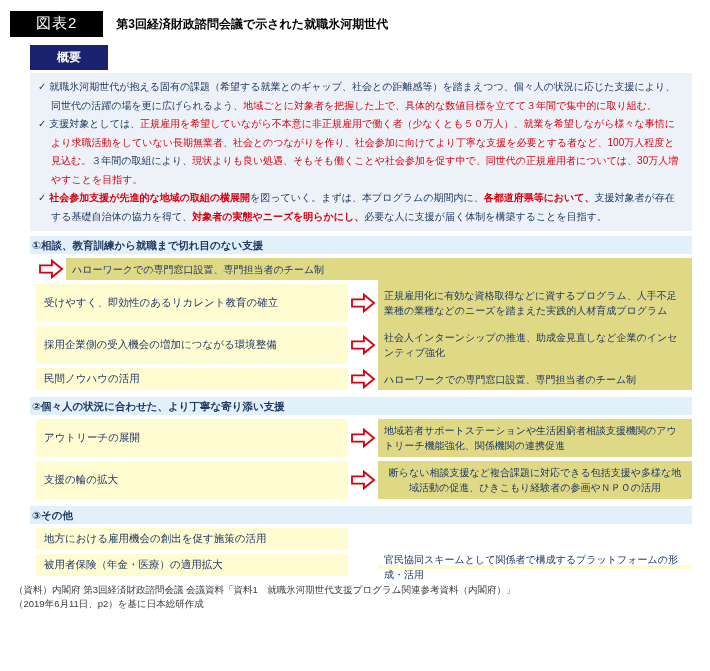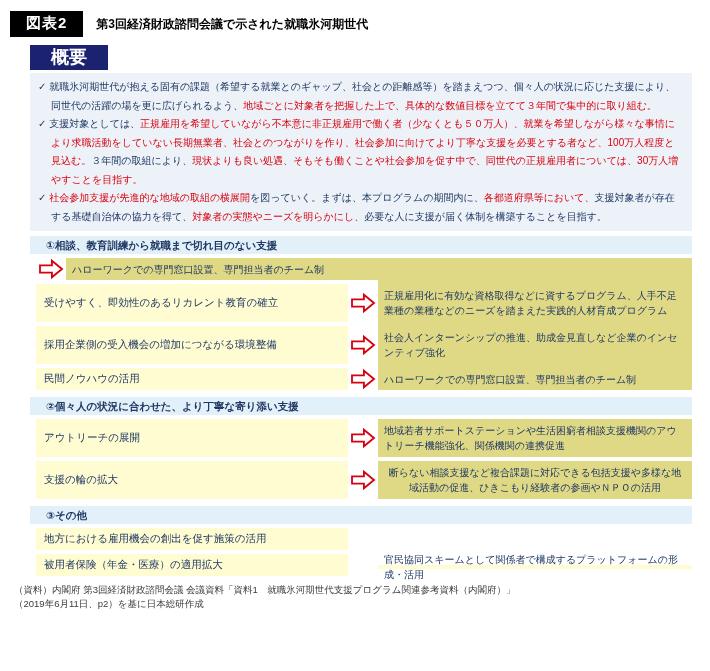--- a/index.html
+++ b/index.html
@@ -1,41 +1,41 @@
 <!DOCTYPE html>
 <html><head>
 <meta charset="utf-8">
 <style>
   html,body{margin:0;padding:0;background:#fff;}
   .page{position:relative;width:710px;height:671px;background:#fff;overflow:hidden;
         font-family:"Liberation Sans","DejaVu Sans",sans-serif;}
   
   .header{display:flex;align-items:flex-start;padding:11px 0 0 10px;}
-  .fig-label{background:#000;color:#fff;font-weight:bold;font-size:15px;
-             padding:3px 16px 4px;letter-spacing:1px;flex:0 0 auto;}
+  .fig-label{background:#000;color:#fff;font-weight:normal;font-size:15px;
+             padding:3px 26px 4px;letter-spacing:1px;flex:0 0 auto;}
   .title{margin-left:13px;font-size:12px;font-weight:bold;color:#000;line-height:26px;}
   
   .content{margin-left:30px;width:662px;}
   .tab{display:inline-block;background:#1b2370;color:#fff;font-weight:bold;
-       font-size:18px;text-align:center;padding:4px 0;line-height:17px;}
+       font-size:12px;text-align:center;padding:4px 0;line-height:17px;}
   .tab.overview{width:78px;margin-top:8px;}
   .tab.direction{width:100px;margin-top:7px;}
   
   .ov-box{margin-top:3px;background:#edf2f8;padding:5px 8px;box-sizing:border-box;}
   .bullet{font-size:10px;line-height:18.5px;color:#1f3864;
           padding-left:13px;text-indent:-13px;}
   .check{color:#1f3864;font-weight:bold;}
   .seg-navy{color:#1f3864;margin-top:48px;}
   .seg-red{color:#d7000f;}
-  .seg-redbold{color:#d7000f;font-weight:normal;}
+  .seg-redbold{color:#d7000f;font-weight:bold;}
   
   .sections{margin-top:5px;}
   .sec{margin-bottom:7px;}
   .band{background:#e2f0f9;color:#1f3864;font-weight:bold;font-size:10.5px;
-        line-height:18px;height:18px;padding-left:16px;margin-bottom:4px;}
+        line-height:18px;height:18px;padding-left:2px;margin-bottom:4px;}
   .rows{position:relative;}
   .rows.continuous::before{content:"";position:absolute;left:348px;right:0;top:0;bottom:0;
         background:#dfd985;}
   .row{display:flex;align-items:stretch;margin-bottom:4px;padding-left:6px;
        position:relative;z-index:1;box-sizing:border-box;}
   .row:last-child{margin-bottom:0;text-align:center;}
   .row.sm{height:22px;}
   .row.lg{height:38px;}
   .left-cell{width:312px;flex:0 0 312px;background:#fffcd2;color:#1f3864;
              font-size:10.5px;display:flex;align-items:center;

